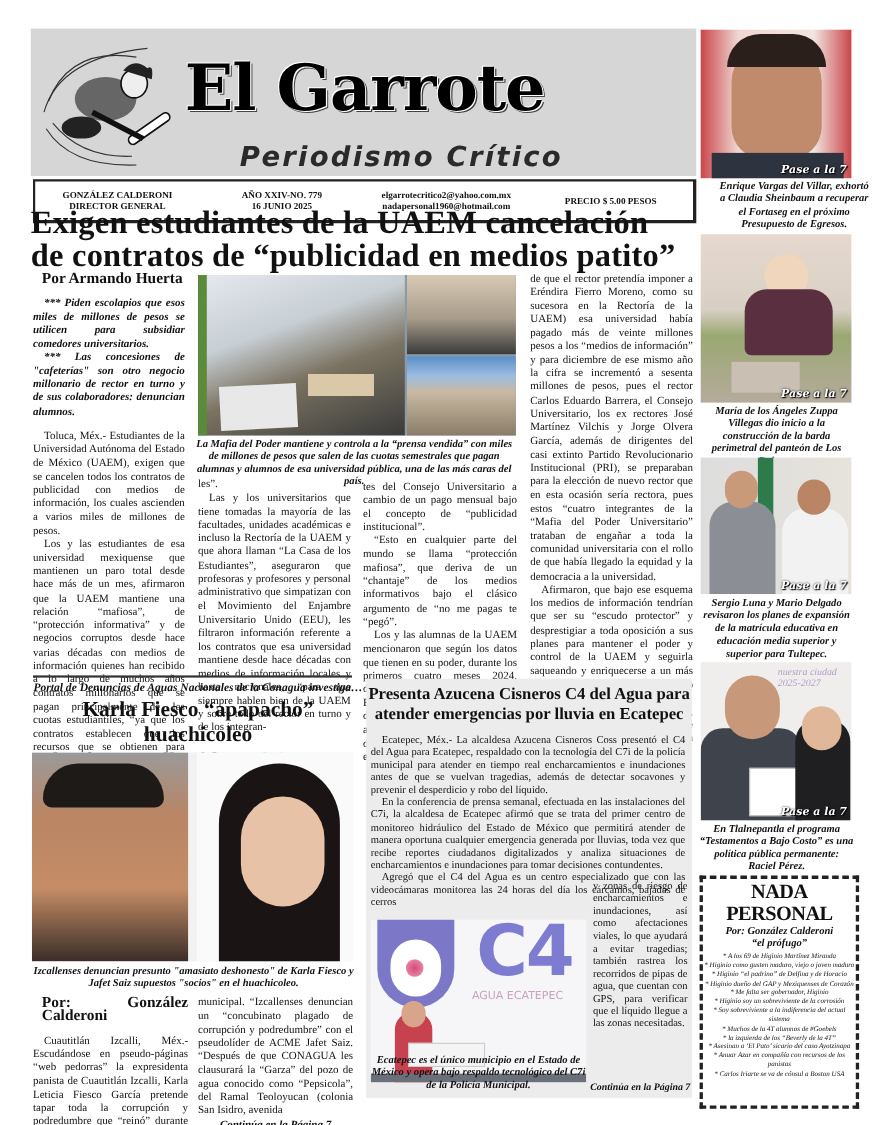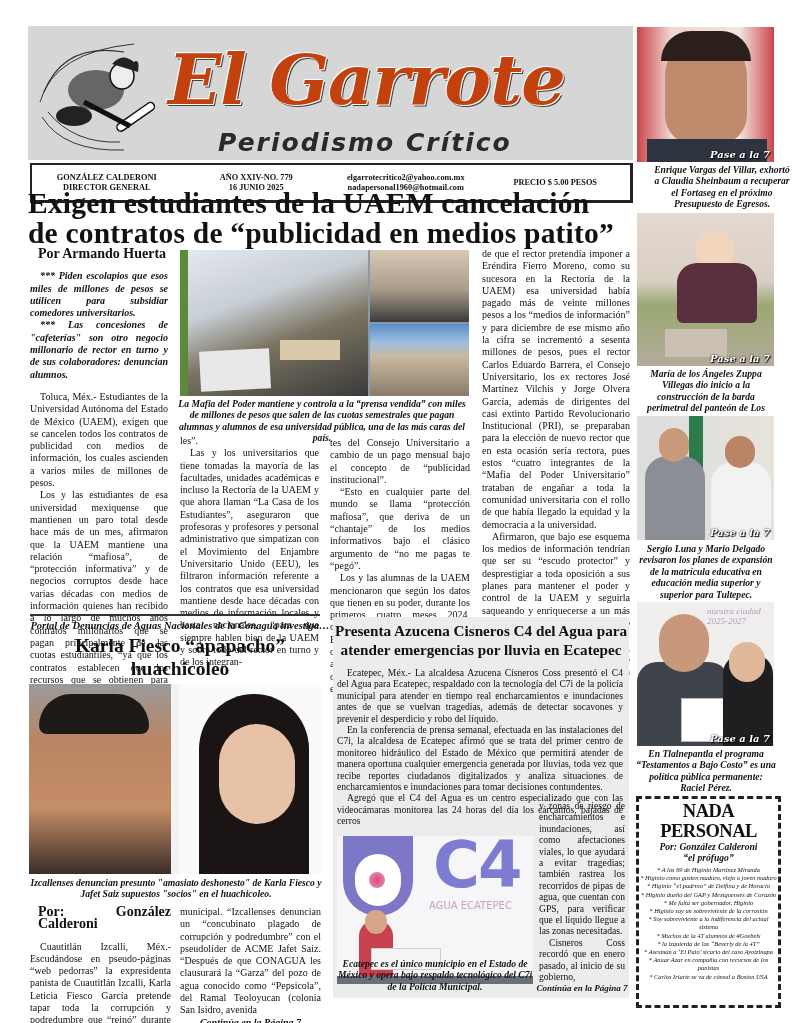--- a/index.html
+++ b/index.html
@@ -4,22 +4,22 @@
 <style>
   * { box-sizing: border-box; margin: 0; padding: 0; }
   html, body { width: 803px; height: 1023px; background: #ffffff; overflow: hidden; }
   body { position: relative; font-family: "Liberation Serif", serif; color: #111; }
 
   .abs { position: absolute; }
 
   
   #masthead { left: 28px; top: 26px; width: 605px; height: 134px; background: #d6d6d6; }
   #mascot { left: 6px; top: 6px; width: 128px; height: 126px; }
-  #title-el { left: 140px; top: 4px; font-family: "DejaVu Serif", serif; font-weight: bold; font-style: italic;
-    font-size: 70px; letter-spacing: -1px; color: #c2410c;
+  #title-el { left: 140px; top: 4px; font-family: "DejaVu Serif", serif; font-weight: bold; 
+    font-size: 58px; letter-spacing: -1px; color: #000000;
     text-shadow: 1px 1px 0 #fff, -1px -1px 0 #fff, 2px 2px 0 #444; line-height: 100px; white-space: nowrap; }
   #subtitle { left: 190px; top: 102px; font-family: "DejaVu Sans", sans-serif; font-weight: bold; font-style: italic;
     font-size: 25px; letter-spacing: 2px; color: #2a2a2a; white-space: nowrap; }
 
   #infobar { left: 30px; top: 163px; width: 603px; height: 40px; border: 2px solid #222; border-right-width: 3px; border-bottom-width: 3px;
     display: flex; align-items: center; font-size: 8.3px; font-weight: bold; text-align: center; line-height: 10px; }
   #infobar .cell { flex: 1; }
 
   
   #main-headline { left: 28px; top: 188px; width: 606px; text-align: left; font-weight: bold; font-size: 29.5px;
@@ -161,21 +161,20 @@
   <div class="abs" style="left:96px; top:-8px; font-family:'DejaVu Sans',sans-serif; font-weight:bold; font-size:64px; color:#7e7cd0; letter-spacing:-2px;">C4</div>
   <div class="abs" style="left:92px; top:64px; font-family:'DejaVu Sans',sans-serif; font-weight:normal; font-size:10px; color:#c9a2c0;">AGUA ECATEPEC</div>
   <div class="abs" style="left:22px; top:84px; width:34px; height:64px; background:#c8414f; border-radius:16px 16px 0 0;"></div>
   <div class="abs" style="left:28px; top:74px; width:22px; height:24px; background:#d9a58a; border-radius:11px;"></div>
   <div class="abs" style="left:34px; top:112px; width:70px; height:22px; background:#f4f4f4; border:1px solid #ccc;"></div>
   <div class="abs" style="left:0; top:140px; width:196px; height:8px; background:#6b6f7a;"></div>
 </div>
 <div class="abs caption" style="left:337px; top:958px; width:196px;">Ecatepec es el único municipio en el Estado de México y opera bajo respaldo tecnológico del C7i de la Policía Municipal.</div>
 <div class="abs col" style="left:539px; top:800px; width:86px; font-size:9.6px; line-height:11.4px;">
   <p style="text-indent:0">y zonas de riesgo de encharcamientos e inundaciones, así como afectaciones viales, lo que ayudará a evitar tragedias; también rastrea los recorridos de pipas de agua, que cuentan con GPS, para verificar que el líquido llegue a las zonas necesitadas.</p>
-  <p>Cisneros Coss recordó que en enero pasado, al inicio de su gobierno,</p>
 </div>
 <div class="abs continue" style="left:535px; top:983px; width:94px; font-size:9px;">Continúa en la Página 7</div>
 
 <div class="abs photo" style="left:637px; top:27px; width:137px; height:135px; background:linear-gradient(90deg,#c9464a 0%,#f0d6d2 25%,#f3e3df 75%,#c9464a 100%);">
   <div class="abs" style="left:28px; top:8px; width:82px; height:110px; background:#c08a6c; border-radius:40px 40px 30px 30px;"></div>
   <div class="abs" style="left:24px; top:4px; width:90px; height:30px; background:#2a1f1b; border-radius:45px 45px 0 0;"></div>
   <div class="abs" style="left:10px; top:112px; width:120px; height:24px; background:#2e3340;"></div>
   <div class="pase">Pase a la 7</div>
 </div>
 <div class="abs caption" style="left:636px; top:164px; width:140px;margin-left:16px;">Enrique Vargas del Villar, exhortó a Claudia Sheinbaum a recuperar el Fortaseg en el próximo Presupuesto de Egresos.</div>

